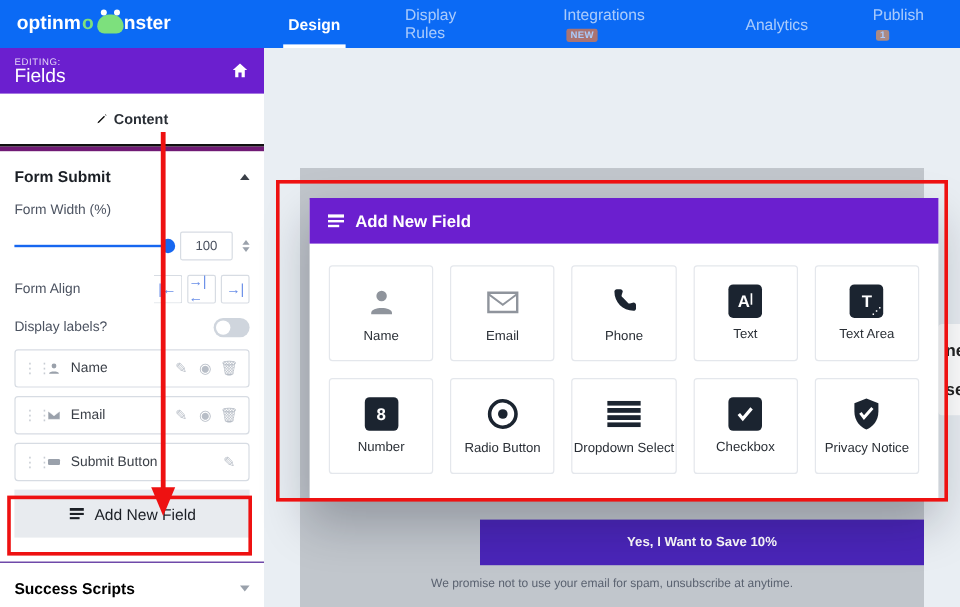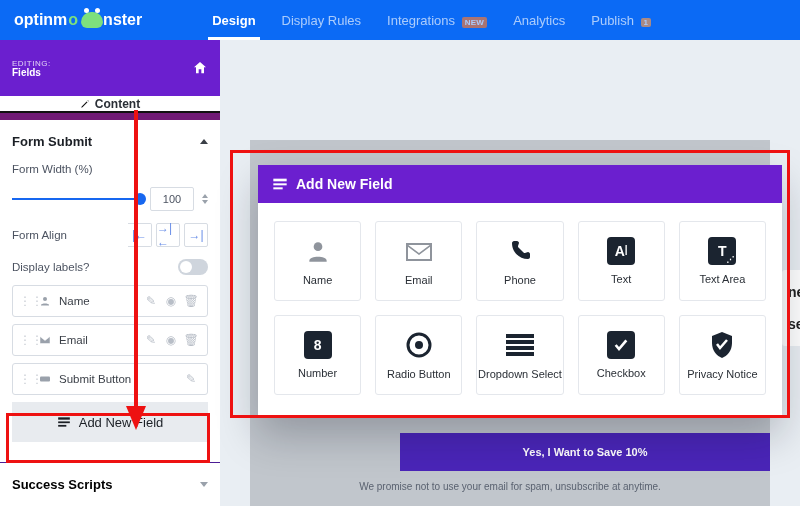--- a/index.html
+++ b/index.html
@@ -6,33 +6,33 @@
   body { width: 800px; height: 506px; overflow: hidden; background: #e9eef3; position: relative; }
 
   
   .topnav { height: 40px; background: #0b6af5; display: flex; align-items: center; padding: 0 14px; color: #fff; font-size: 13px; }
   .brand { display: flex; align-items: center; font-weight: 700; font-size: 16px; }
   .brand .accent { color: #7de07d; padding: 0 1px; }
   .brand .mascot { width: 22px; height: 16px; background: #7de07d; border-radius: 10px 10px 6px 6px; margin-left: 2px; display:inline-block; position:relative;}
   .brand .mascot::before, .brand .mascot::after{content:"";position:absolute;top:-4px;width:5px;height:5px;background:#fff;border-radius:50%;}
   .brand .mascot::before{left:3px;} .brand .mascot::after{right:3px;}
   .navlinks { display: flex; margin-left: 70px; gap: 26px; align-items: center; }
-  .navlinks .item { opacity: 0.65; position: relative; }
+  .navlinks .item { opacity: 0.65; position: relative; margin-left: 28px; }
   .navlinks .item.active { opacity: 1; font-weight: 600; }
   .navlinks .item.active::after { content:""; position:absolute; bottom:-12px; left:-4px; right:-4px; height:3px; background:#fff; }
   .pill { font-size: 8px; font-weight: 700; padding: 1px 3px; border-radius: 2px; margin-left: 3px; letter-spacing: 0.3px; }
   .pill.new { background:#ff7a2f; color:#fff; }
   .pill.dot { background:#ff9c4a; color:#fff; padding:0 3px; }
 
   
   .sidebar { position:absolute; top:40px; left:0; width:220px; bottom:0; background:#fff; border-right:0; }
-  .editing-bar { background:#6b1fcf; color:#fff; height:56px; display:flex; align-items:center; padding:0 12px; justify-content:space-between; }
+  .editing-bar { background:#6b1fcf; color:#fff; height:38px; display:flex; align-items:center; padding:0 12px; justify-content:space-between; }
   .editing-bar .lbl { font-size:8px; letter-spacing:0.5px; opacity:0.8; text-transform:uppercase; }
-  .editing-bar .title { font-size:10px; font-weight:700; line-height:1; }
-  .tabs { display:flex; height:24px; border-bottom:7px solid #701a75; }
+  .editing-bar .title { font-size:16px; font-weight:400; line-height:1; }
+  .tabs { display:flex; height:48px; border-bottom:4px solid #701a75; }
   .tabs .tab { flex:1; display:flex; align-items:center; justify-content:center; font-size:12px; color:#2a2f36; gap:5px; }
   .tabs .tab.inactive { background:#eef1f5; color:#7b818a; }
   .tabs .tab.active { font-weight:600; border-bottom:2px solid #111;}
   .panel { padding:10px 12px; font-size:12px; color:#3a3f47; }
   .section-head { display:flex; justify-content:space-between; align-items:center; font-weight:700; font-size:13px; color:#1b1f25; padding:4px 0 8px;}
   .row { display:flex; justify-content:space-between; align-items:center; padding:6px 0; font-size:11.5px; color:#4c5361;}
   .slider-wrap { display:flex; align-items:center; gap:8px; width:100%;justify-content:center; }
   .track { flex:1; height:2px; background:#1767f0; position:relative; }
   .track .thumb{position:absolute;right:-4px;top:-5px;width:12px;height:12px;border-radius:50%;background:#1767f0;}
   .numbox { width:44px; height:24px; border:1px solid #d7dce3; border-radius:2px; display:flex; align-items:center; justify-content:center; font-size:11px; background:#fff; }

